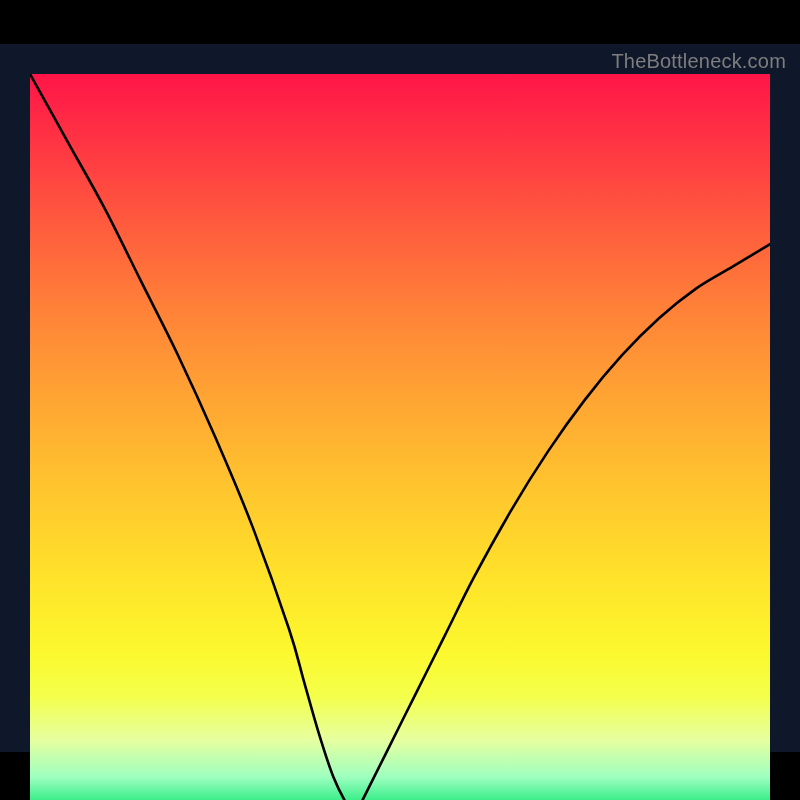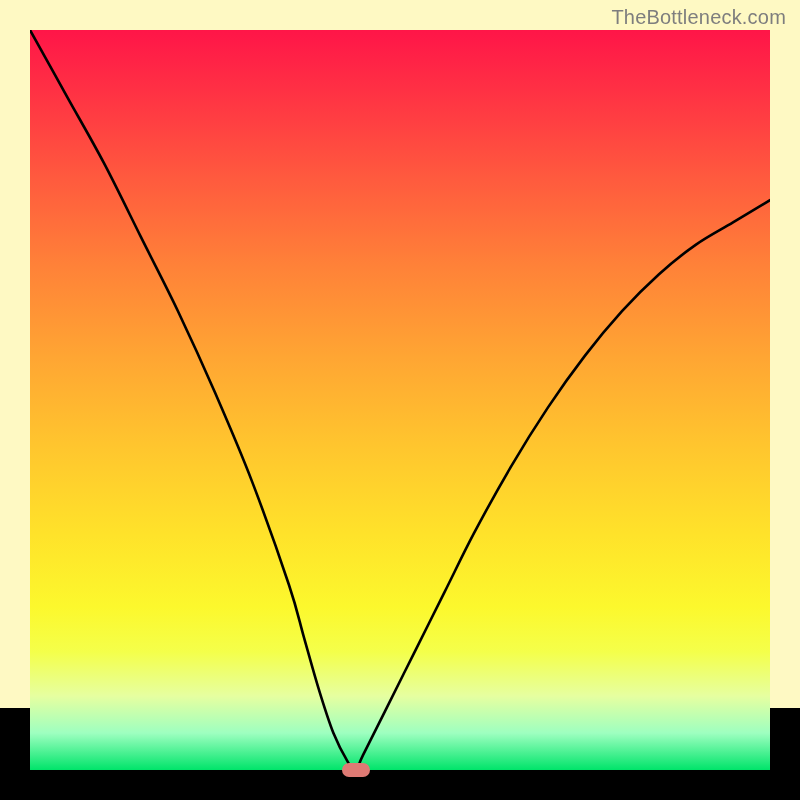--- a/index.html
+++ b/index.html
@@ -8,21 +8,22 @@
     width: 800px;
     height: 800px;
     background: #000;
     overflow: hidden;
     font-family: Arial, Helvetica, sans-serif;
   }
   .frame {
     position: relative;
     width: 800px;
     height: 708px;
-    background: #fef9c3;
+    background: #0f172a;
+    margin-top: 44px;
   }
   .plot {
     position: absolute;
     left: 30px;
     top: 30px;
     width: 740px;
     height: 740px;
     background: linear-gradient(
       to bottom,
       #ff1548 0%,

